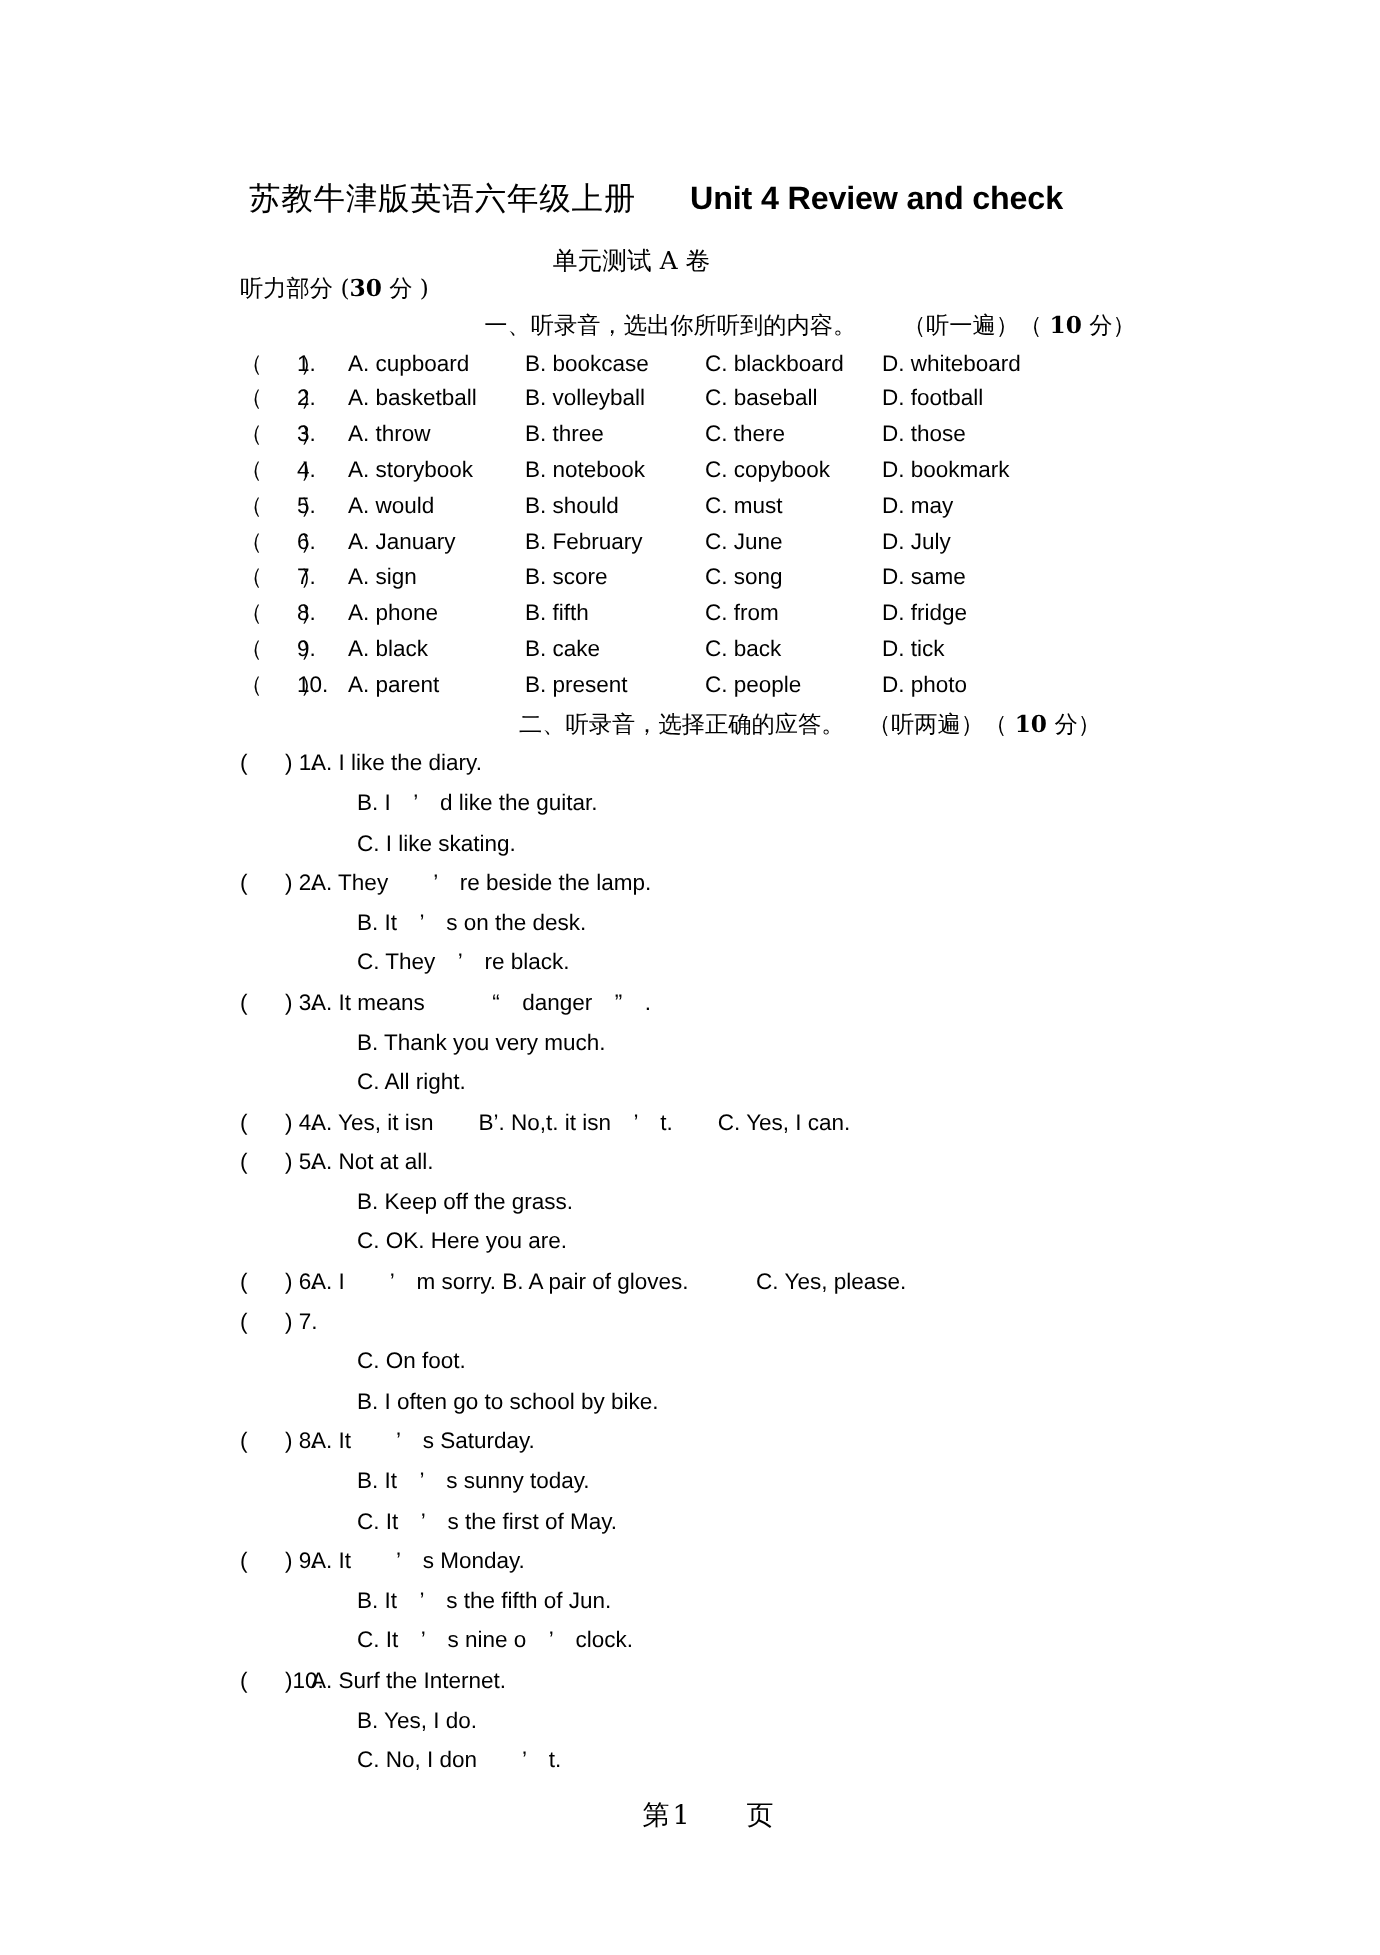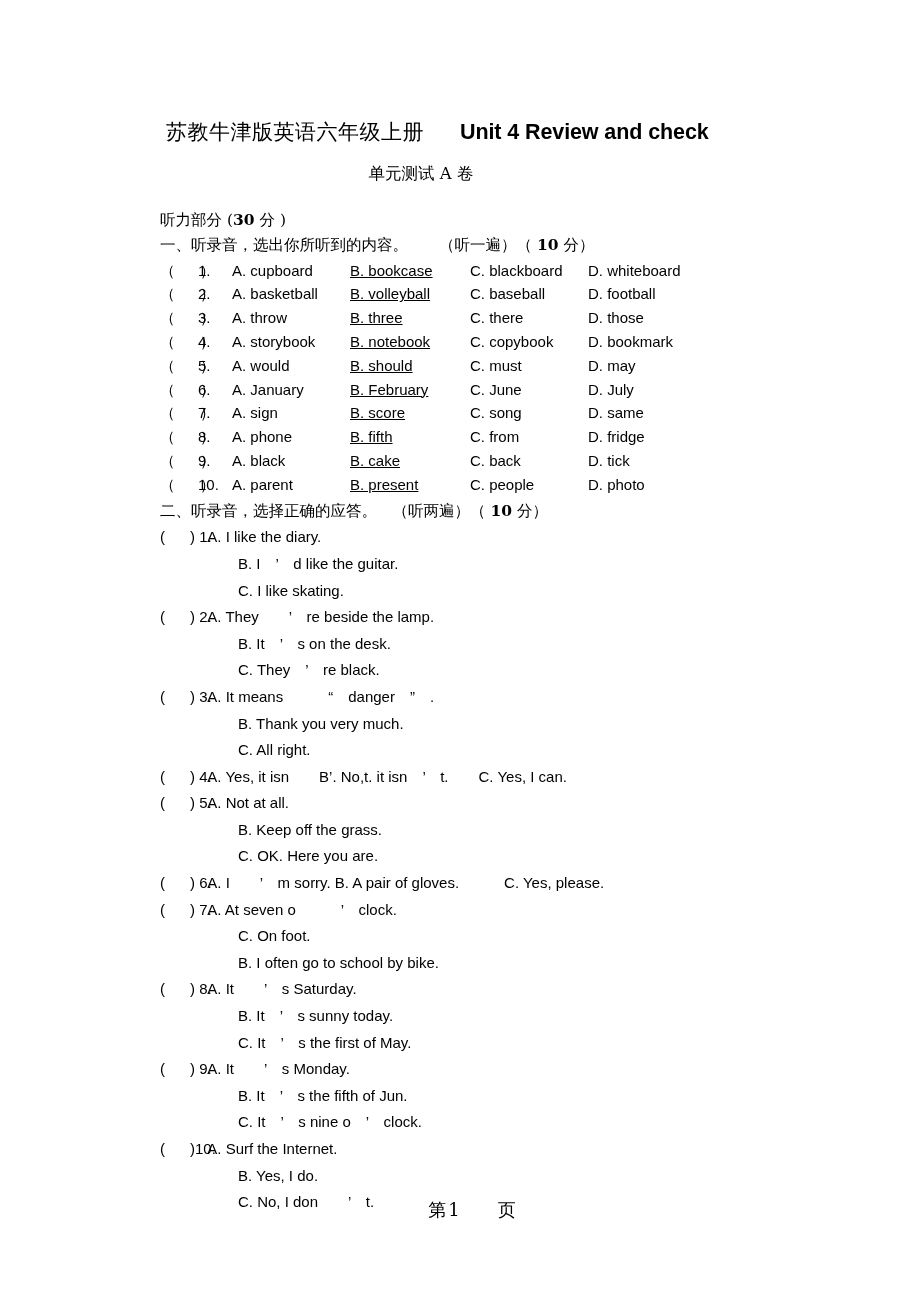--- a/index.html
+++ b/index.html
@@ -56,52 +56,53 @@
     font-family: "DejaVu Serif", "Liberation Serif", serif;
     font-size: 16.5px;
     padding-right: 38px;
     box-sizing: border-box;
   }
 
   
   .flow {
     position: absolute;
     left: 0;
-    top: 208px;
+    top: 180px;
     width: 920px;
   }
   .line {
     font-size: 15px;
     line-height: 23.8px;
     white-space: pre;
     min-height: 1px;
   }
   .cn {
     font-family: "DejaVu Serif", "Liberation Serif", serif;
     font-size: 15.5px;
   }
   .cn b { font-weight: bold; }
   .sec-head {
     padding-left: 160px;
     margin-bottom: 1px;
+    text-align: center;
   }
   .part-head {
     padding-left: 160px;
   }
 
   
   .q1row {
     padding-left: 160px;
     display: flex;
     line-height: 23.8px;
   }
   .q1row .paren { width: 38px; }
   .q1row .num { width: 34px; }
   .q1row .oa { width: 118px; }
-  .q1row .ob { width: 120px; text-decoration: underline; }
+  .q1row .ob { width: 120px; }
   .q1row .oc { width: 118px; }
   .q1row .od { width: 120px; }
 
   
   .q2row {
     padding-left: 160px;
     display: flex;
     line-height: 26.6px;
   }
   .q2row .paren2 { width: 44px; }
@@ -166,21 +167,21 @@
         <div class="q2sub line">B. It　’　s on the desk.</div>
         <div class="q2sub line">C. They　’　re black.</div>
         <div class="q2row line"><span class="paren2">(      ) 3.</span><span class="body"> A. It means　　　“　danger　”　.</span></div>
         <div class="q2sub line">B. Thank you very much.</div>
         <div class="q2sub line">C. All right.</div>
         <div class="q2row line"><span class="paren2">(      ) 4.</span><span class="body"> A. Yes, it isn　　B’. No,t. it isn　’　t.　　C. Yes, I can.</span></div>
         <div class="q2row line"><span class="paren2">(      ) 5.</span><span class="body"> A. Not at all.</span></div>
         <div class="q2sub line">B. Keep off the grass.</div>
         <div class="q2sub line">C. OK. Here you are.</div>
         <div class="q2row line"><span class="paren2">(      ) 6.</span><span class="body"> A. I　　’　m sorry. B. A pair of gloves.　　　C. Yes, please.</span></div>
-        <div class="q2row line"><span class="paren2">(      ) 7.</span><span class="body"> A. At seven o　　　’　clock.</span></div>
+        <div class="q2row line"><span class="paren2">(      ) 7.</span></div>
         <div class="q2sub line">C. On foot.</div>
         <div class="q2sub line">B. I often go to school by bike.</div>
         <div class="q2row line"><span class="paren2">(      ) 8.</span><span class="body"> A. It　　’　s Saturday.</span></div>
         <div class="q2sub line">B. It　’　s sunny today.</div>
         <div class="q2sub line">C. It　’　s the first of May.</div>
         <div class="q2row line"><span class="paren2">(      ) 9.</span><span class="body"> A. It　　’　s Monday.</span></div>
         <div class="q2sub line">B. It　’　s the fifth of Jun.</div>
         <div class="q2sub line">C. It　’　s nine o　’　clock.</div>
         <div class="q2row line"><span class="paren2">(      )10.</span><span class="body"> A. Surf the Internet.</span></div>
         <div class="q2sub line">B. Yes, I do.</div>

